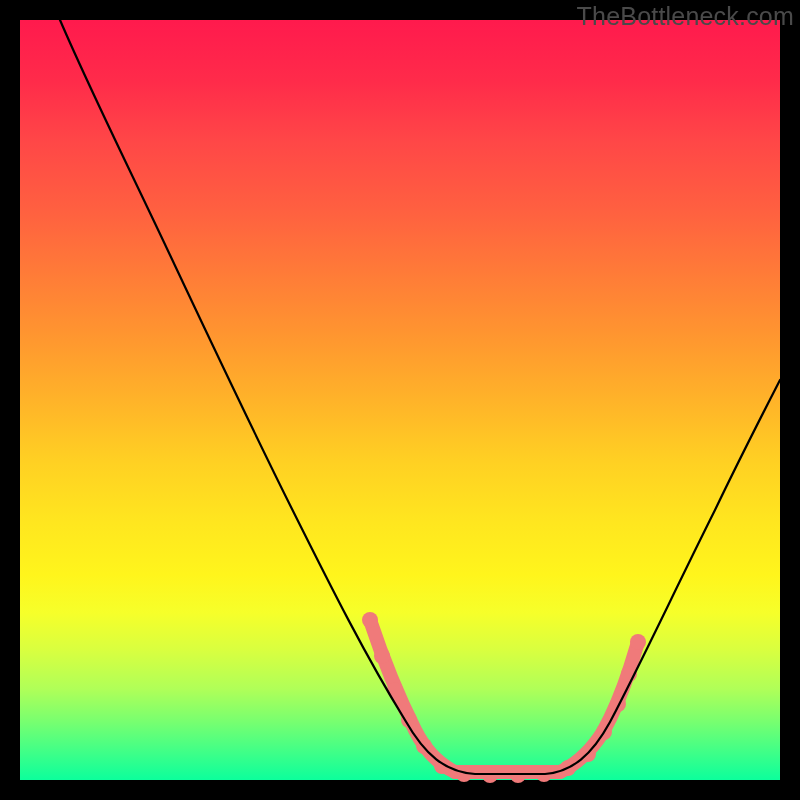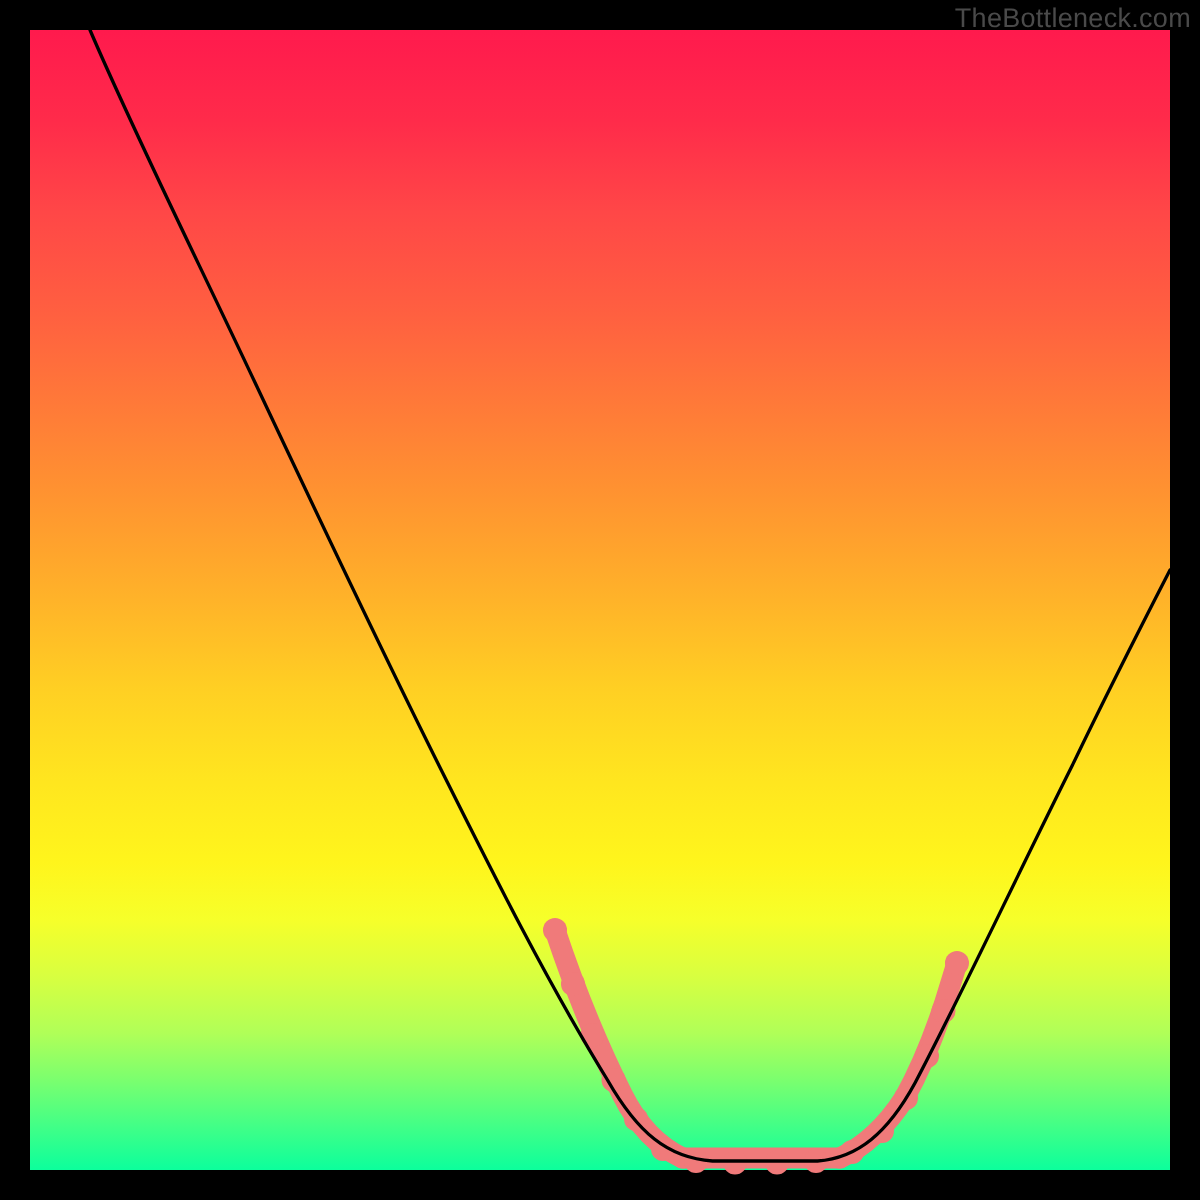--- a/index.html
+++ b/index.html
@@ -42,21 +42,21 @@
       #7cff6e 92%,
       #44ff86 96%,
       #0cff9c 100%
     );
   }
   .watermark {
     position: absolute;
     top: 2px;
     right: 6px;
     color: #4a4a4a;
-    font-size: 18px;
+    font-size: 25px;
     font-weight: 500;
     letter-spacing: 0.2px;
     user-select: none;
   }
   svg.curve {
     position: absolute;
     left: 0;
     top: 0;
     width: 760px;
     height: 760px;

